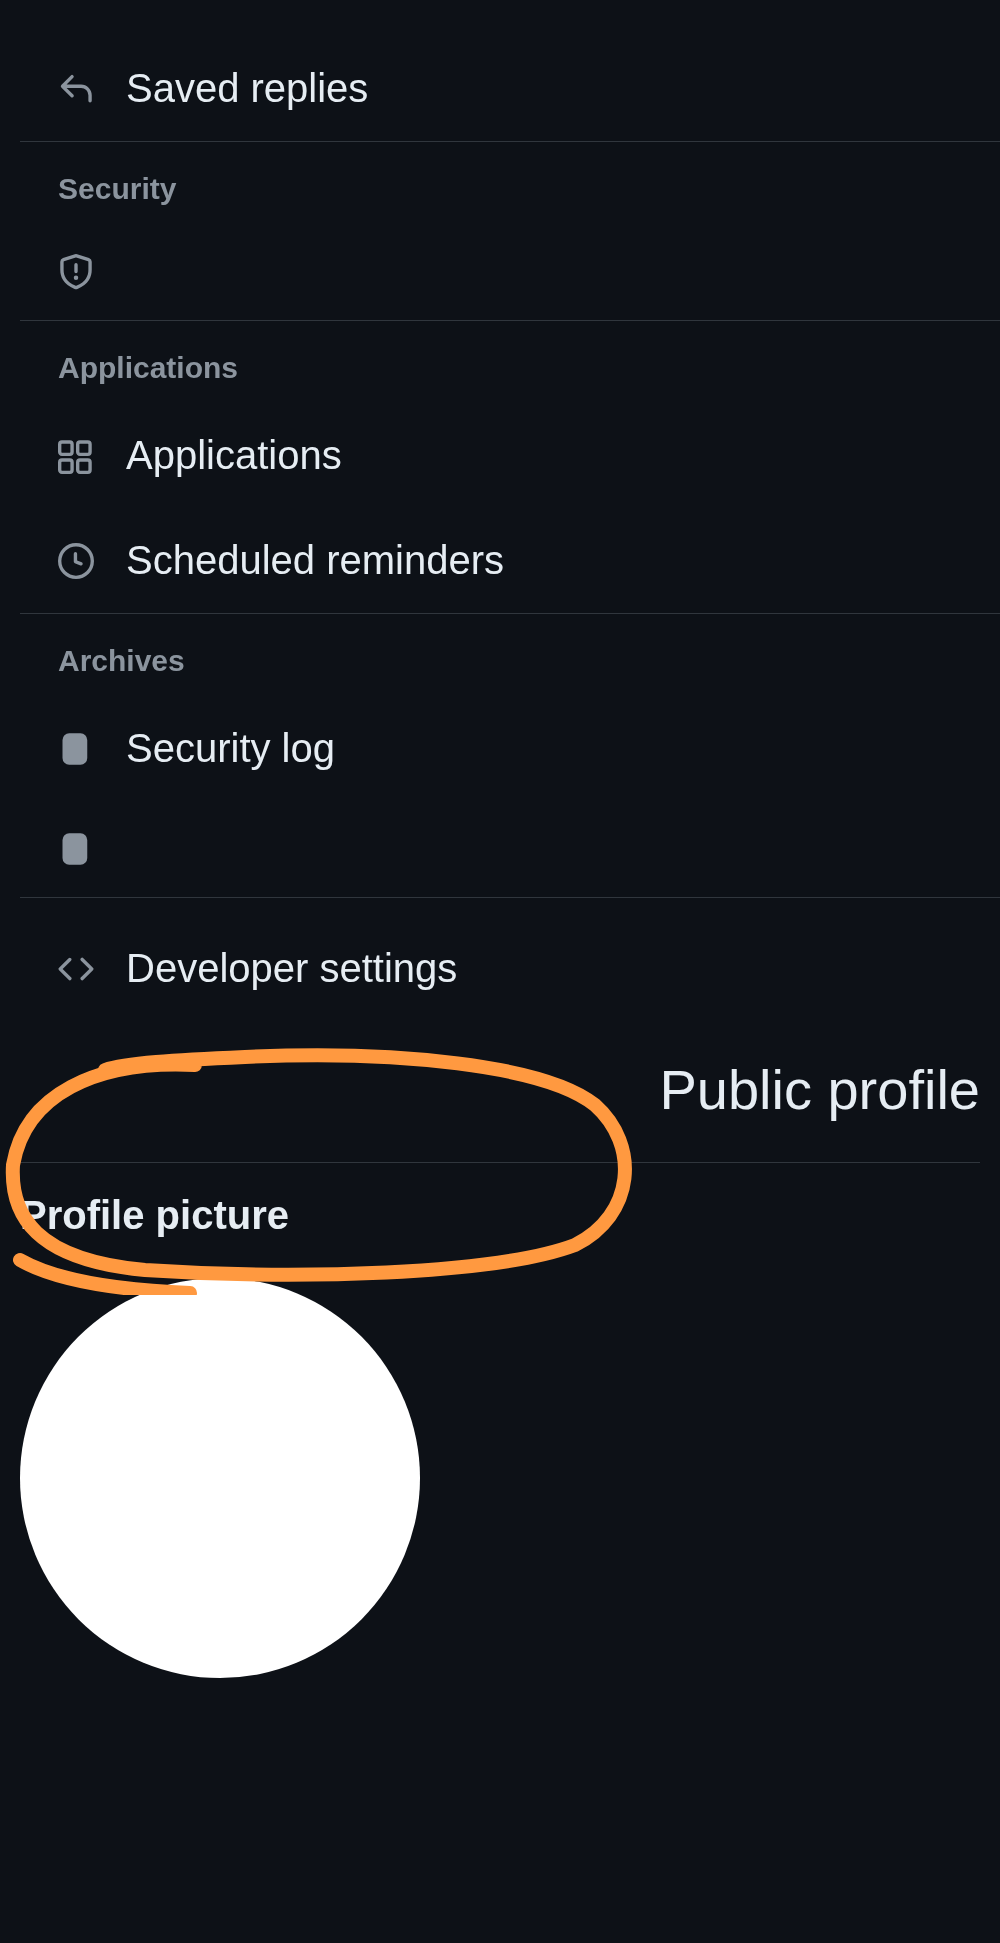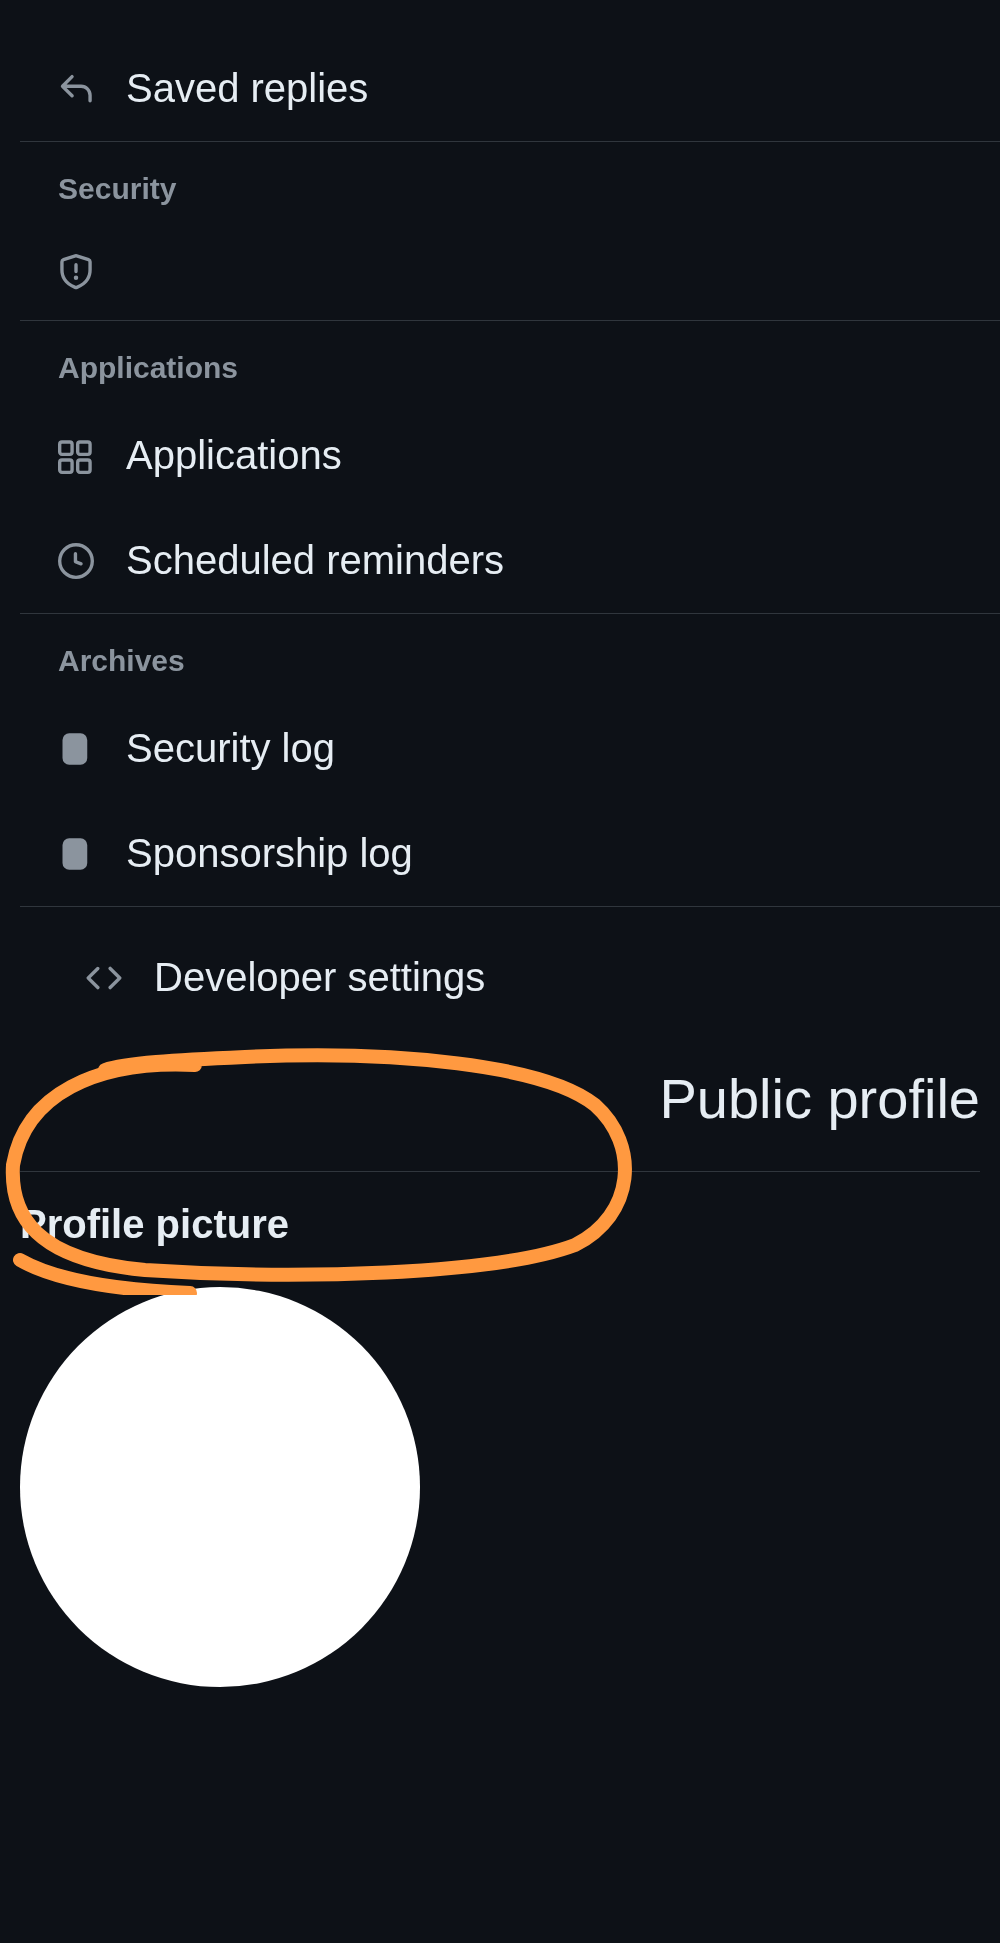--- a/index.html
+++ b/index.html
@@ -145,26 +145,25 @@
   </span>
   <span class="label">Security log</span>
 </div>
 
 <div class="nav-item">
   <span class="icon">
     <svg viewBox="0 0 16 16" width="36" height="36" fill="currentColor">
       <path d="M5 2.5h5a1.5 1.5 0 0 1 1.5 1.5v8a1.5 1.5 0 0 1-1.5 1.5H5A1.5 1.5 0 0 1 3.5 12V4A1.5 1.5 0 0 1 5 2.5ZM2 4a3 3 0 0 1 3-3h5a3 3 0 0 1 3 3v8a3 3 0 0 1-3 3H5a3 3 0 0 1-3-3V4Zm3 1.75A.75.75 0 0 1 5.75 5h3.5a.75.75 0 0 1 0 1.5h-3.5A.75.75 0 0 1 5 5.75Zm0 2.5a.75.75 0 0 1 .75-.75h3.5a.75.75 0 0 1 0 1.5h-3.5A.75.75 0 0 1 5 8.25Zm0 2.5A.75.75 0 0 1 5.75 10h1.5a.75.75 0 0 1 0 1.5h-1.5a.75.75 0 0 1-.75-.75Z"></path>
     </svg>
   </span>
-  <span class="label">Sponsorship log</span>
 </div>
 
 <div class="divider"></div>
 
-<div class="nav-item" style="padding-top:48px; padding-bottom:48px;margin-left:28px;">
+<div class="nav-item" style="padding-top:48px; padding-bottom:48px;">
   <span class="icon">
     <svg viewBox="0 0 16 16" width="36" height="36" fill="currentColor">
       <path d="M4.72 3.22a.75.75 0 0 1 1.06 1.06L2.06 8l3.72 3.72a.75.75 0 1 1-1.06 1.06L.47 8.53a.75.75 0 0 1 0-1.06Zm6.56 0a.75.75 0 1 0-1.06 1.06L13.94 8l-3.72 3.72a.75.75 0 1 0 1.06 1.06l4.25-4.25a.75.75 0 0 0 0-1.06Z"></path>
     </svg>
   </span>
   <span class="label">Developer settings</span>
 </div>
 
 <svg class="annotation-circle" style="left:-5px; top:1045px; width:660px; height:250px;">
   <path d="M 200 20 

